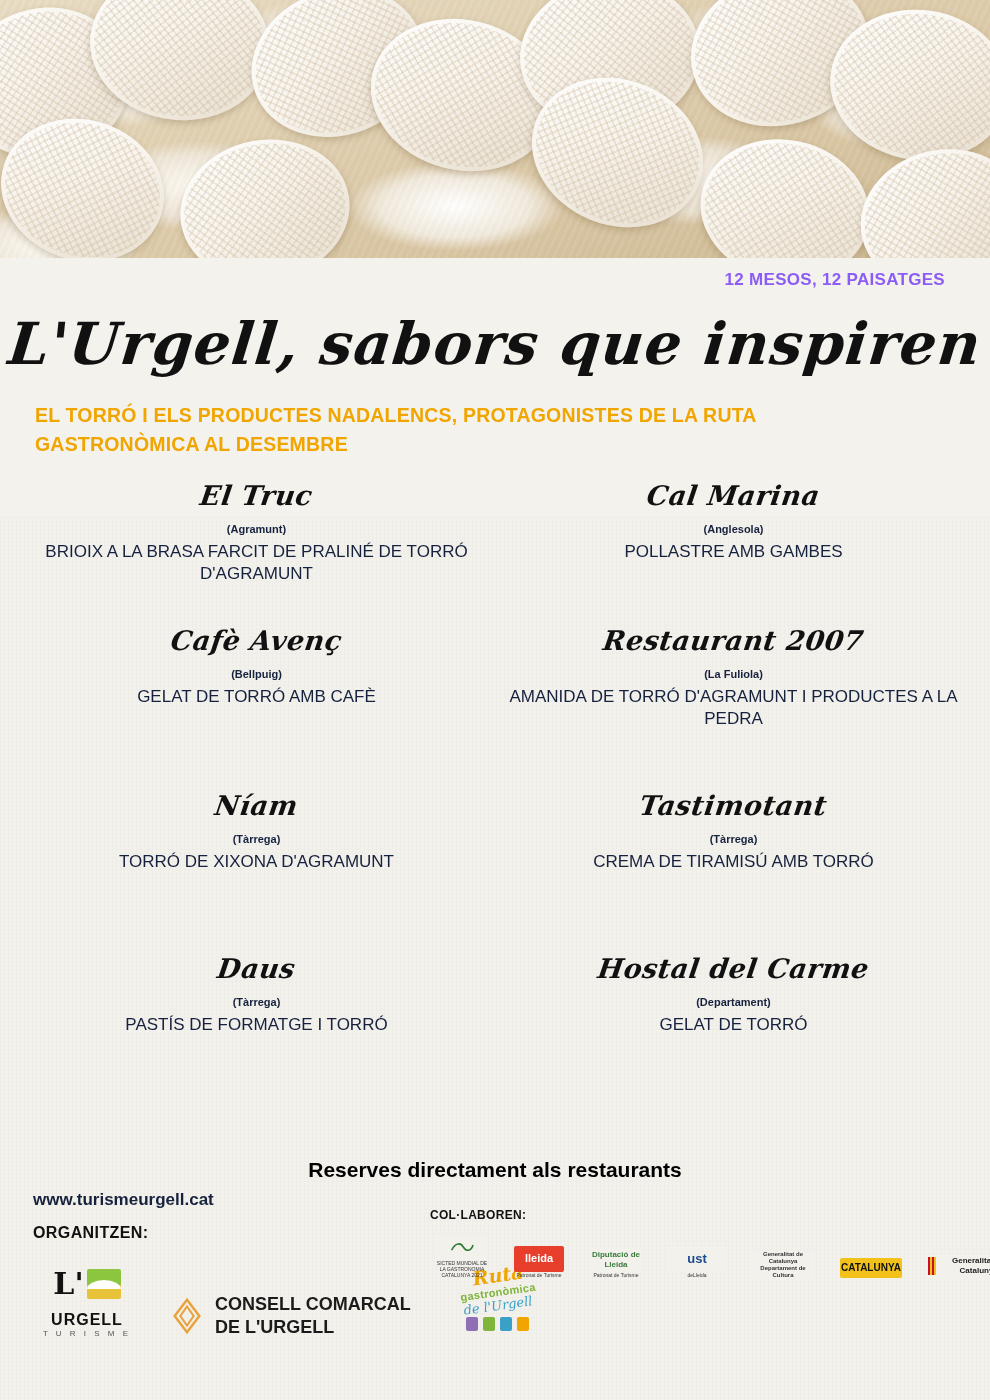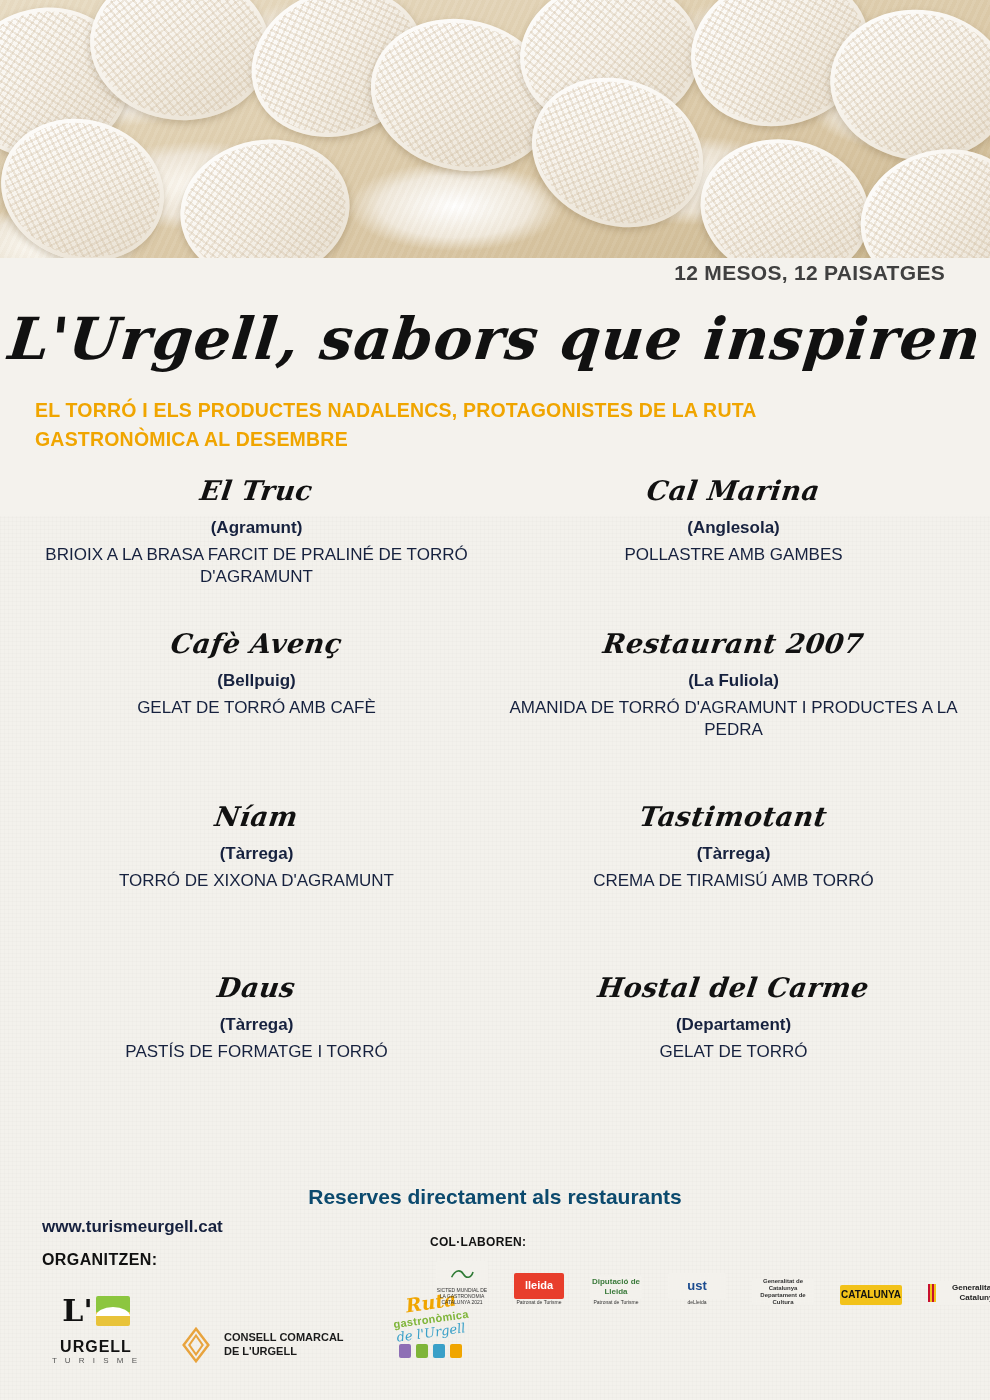--- a/index.html
+++ b/index.html
@@ -76,25 +76,25 @@
       repeating-linear-gradient(0deg, rgba(0,0,0,0.012) 0 1px, rgba(255,255,255,0) 1px 4px),
       repeating-linear-gradient(90deg, rgba(0,0,0,0.012) 0 1px, rgba(255,255,255,0) 1px 4px),
       #f3f1ec;
     pointer-events: none;
     z-index: 0;
   }
   .content { position: relative; z-index: 1; }
 
   .kicker {
     text-align: right;
-    font-size: 21px;
+    font-size: 17px;
     font-weight: bold;
     letter-spacing: .3px;
-    color: #404040;
-    padding: 3px 45px 0 0;
+    color: #8b5cf6;
+    padding: 12px 45px 0 0;
   }
 
   .script-title {
     text-align: center;
     font-family: "DejaVu Serif", serif;
     font-style: italic;
     font-weight: bold;
     font-size: 58px;
     color: #111;
     margin-top: 20px;
@@ -130,47 +130,47 @@
     font-family: "DejaVu Serif", serif;
     font-style: italic;
     font-weight: bold;
     font-size: 27px;
     color: #111;
     transform: skewX(-8deg);
     letter-spacing: .5px;
     margin-bottom: 12px;
   }
   .rest-town {
-    font-size: 17px;
+    font-size: 11px;
     font-weight: bold;
     color: #16213e;
     margin-bottom: 6px;
   }
   .rest-dish {
     font-size: 17px;
     color: #16213e;
     line-height: 1.3;
   }
   .row-1 { margin-top: 14px; }
   .row-2 { margin-top: 40px; }
   .row-3 { margin-top: 60px; }
   .row-4 { margin-top: 80px; }
 
   .reserves {
     text-align: center;
     font-size: 21px;
     font-weight: bold;
-    color: #0c4a6e;
+    color: #000000;
     margin-top: 122px;
   }
 
   .footer {
     position: relative;
     margin-top: 8px;
-    padding: 0 42px;
+    padding: 0 33px;
   }
   .web {
     font-size: 17px;
     font-weight: bold;
     color: #16213e;
     margin-top: 8px;
   }
   .organitzen {
     font-size: 16px;
     font-weight: bold;
@@ -237,21 +237,21 @@
     align-items: center;
     gap: 8px;
     margin-left: 34px;
   }
   .ccu-mark {
     width: 40px; height: 40px;
     color: #e8a33d;
     display: flex; align-items: center; justify-content: center;
   }
   .ccu-text {
-    font-size: 11px;
+    font-size: 18px;
     font-weight: bold;
     color: #1b1b1b;
     line-height: 1.25;
     text-align: left;
   }
 
   .logo-ruta {
     margin-left: 28px;
     width: 118px;
     height: 74px;

